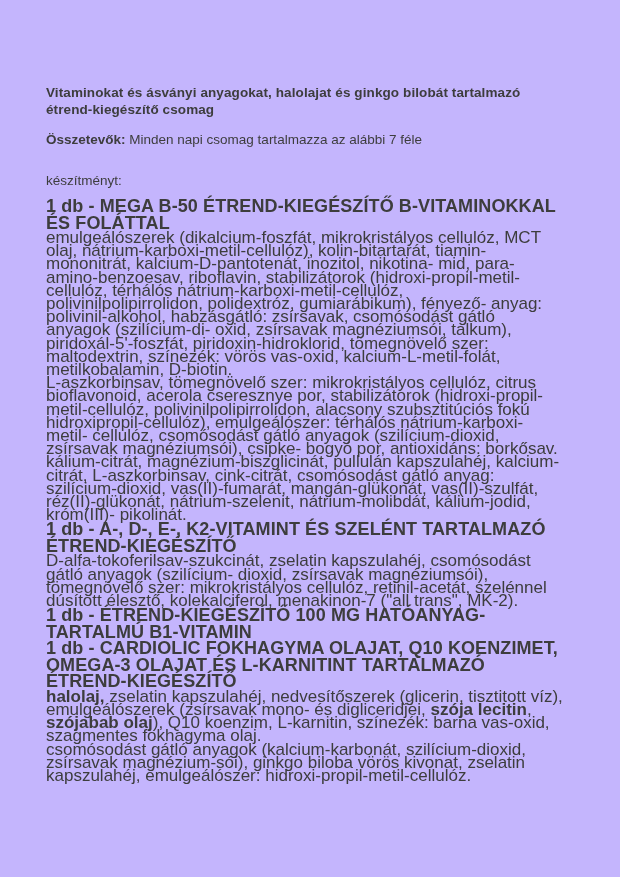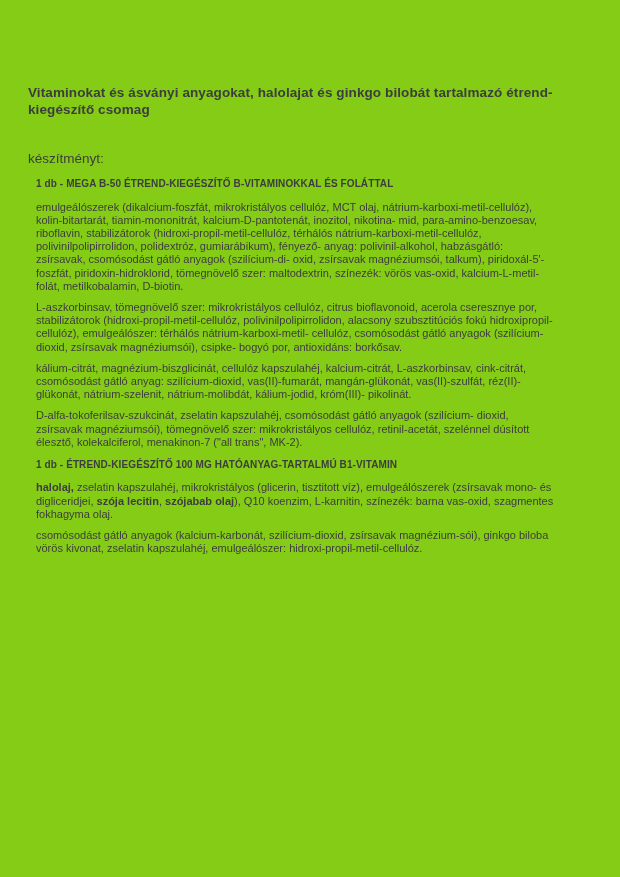--- a/index.html
+++ b/index.html
@@ -11,86 +11,89 @@
     height: 877px;
     background: #ffffff;
     font-family: "Liberation Sans", sans-serif;
     color: #3d3d3d;
     overflow: hidden;
   }
   .page {
     box-sizing: border-box;
     width: 620px;
     height: 877px;
-    padding: 84px 57px 0 28px;
-    background: #84cc16;
+    padding: 84px 57px 0 46px;
+    background: #c4b5fd;
   }
   .doc-title {
     font-size: 13.5px;
     font-weight: bold;
     line-height: 17px;
     margin: 0 0 13px 0;
     letter-spacing: 0.1px;
   }
   .intro {
     font-size: 13.5px;
     line-height: 17px;
     margin: 0 0 9px 0;
   }
   .intro-line1 { display: block; }
-  .intro-line2 { display: block; margin-top: 32px; }
+  .intro-line2 { display: block; margin-top: 24px; }
   .product h2 {
-    font-size: 10px;
+    font-size: 18px;
     font-weight: bold;
     line-height: 16.5px;
-    margin: 8px;
+    margin: 0;
     letter-spacing: 0.1px;
   }
   .product p {
-    font-size: 11px;
+    font-size: 17px;
     line-height: 13.2px;
-    margin: 8px;
+    margin: 0;
   }
   .product b, .intro b { font-weight: bold; }
 </style>
 </head>
 <body style="color: rgb(61, 61, 61); background: rgb(255, 255, 255);">
 
 <div class="page">
 
   <h1 class="doc-title">Vitaminokat és ásványi anyagokat, halolajat és ginkgo bilobát tartalmazó étrend-kiegészítő csomag</h1>
 
   <p class="intro">
+    <span class="intro-line1"><b>Összetevők:</b><span> Minden napi csomag tartalmazza az alábbi 7 féle</span></span>
     <span class="intro-line2">készítményt:</span>
   </p>
 
   <div id="sections">
   <section class="product">
     <h2>1 db - MEGA B-50 ÉTREND-KIEGÉSZÍTŐ B-VITAMINOKKAL ÉS FOLÁTTAL</h2>
     <p><span>emulgeálószerek (dikalcium-foszfát, mikrokristályos cellulóz, MCT olaj, nátrium-karboxi-metil-cellulóz), kolin-bitartarát, tiamin-mononitrát, kalcium-D-pantotenát, inozitol, nikotina- mid, para-amino-benzoesav, riboflavin, stabilizátorok (hidroxi-propil-metil-cellulóz, térhálós nátrium-karboxi-metil-cellulóz, polivinilpolipirrolidon, polidextróz, gumiarábikum), fényező- anyag: polivinil-alkohol, habzásgátló: zsírsavak, csomósodást gátló anyagok (szilícium-di- oxid, zsírsavak magnéziumsói, talkum), piridoxál-5'-foszfát, piridoxin-hidroklorid, tömegnövelő szer: maltodextrin, színezék: vörös vas-oxid, kalcium-L-metil-folát, metilkobalamin, D-biotin.</span></p>
   </section>
 
   <section class="product">
     <p><span>L-aszkorbinsav, tömegnövelő szer: mikrokristályos cellulóz, citrus bioflavonoid, acerola cseresznye por, stabilizátorok (hidroxi-propil-metil-cellulóz, polivinilpolipirrolidon, alacsony szubsztitúciós fokú hidroxipropil-cellulóz), emulgeálószer: térhálós nátrium-karboxi-metil- cellulóz, csomósodást gátló anyagok (szilícium-dioxid, zsírsavak magnéziumsói), csipke- bogyó por, antioxidáns: borkősav.</span></p>
   </section>
 
   <section class="product">
-    <p><span>kálium-citrát, magnézium-biszglicinát, cellulóz kapszulahéj, kalcium-citrát, L-aszkorbinsav, cink-citrát, csomósodást gátló anyag: szilícium-dioxid, vas(II)-fumarát, mangán-glükonát, vas(II)-szulfát, réz(II)-glükonát, nátrium-szelenit, nátrium-molibdát, kálium-jodid, króm(III)- pikolinát.</span></p>
+    <p><span>kálium-citrát, magnézium-biszglicinát, pullulán kapszulahéj, kalcium-citrát, L-aszkorbinsav, cink-citrát, csomósodást gátló anyag: szilícium-dioxid, vas(II)-fumarát, mangán-glükonát, vas(II)-szulfát, réz(II)-glükonát, nátrium-szelenit, nátrium-molibdát, kálium-jodid, króm(III)- pikolinát.</span></p>
   </section>
 
   <section class="product">
+    <h2>1 db - A-, D-, E-, K2-VITAMINT ÉS SZELÉNT TARTALMAZÓ ÉTREND-KIEGÉSZÍTŐ</h2>
     <p><span>D-alfa-tokoferilsav-szukcinát, zselatin kapszulahéj, csomósodást gátló anyagok (szilícium- dioxid, zsírsavak magnéziumsói), tömegnövelő szer: mikrokristályos cellulóz, retinil-acetát, szelénnel dúsított élesztő, kolekalciferol, menakinon-7 ("all trans", MK-2).</span></p>
   </section>
 
   <section class="product">
     <h2>1 db - ÉTREND-KIEGÉSZÍTŐ 100 MG HATÓANYAG-TARTALMÚ B1-VITAMIN</h2>
   </section>
 
   <section class="product">
-    <p><b>halolaj,</b><span> zselatin kapszulahéj, mikrokristályos (glicerin, tisztitott víz), emulgeálószerek (zsírsavak mono- és digliceridjei, </span><b>szója lecitin</b><span>, </span><b>szójabab olaj</b><span>), Q10 koenzim, L-karnitin, színezék: barna vas-oxid, szagmentes fokhagyma olaj.</span></p>
+    <h2>1 db - CARDIOLIC FOKHAGYMA OLAJAT, Q10 KOENZIMET, OMEGA-3 OLAJAT ÉS L-KARNITINT TARTALMAZÓ ÉTREND-KIEGÉSZÍTŐ</h2>
+    <p><b>halolaj,</b><span> zselatin kapszulahéj, nedvesítőszerek (glicerin, tisztitott víz), emulgeálószerek (zsírsavak mono- és digliceridjei, </span><b>szója lecitin</b><span>, </span><b>szójabab olaj</b><span>), Q10 koenzim, L-karnitin, színezék: barna vas-oxid, szagmentes fokhagyma olaj.</span></p>
   </section>
 
   <section class="product">
     <p><span>csomósodást gátló anyagok (kalcium-karbonát, szilícium-dioxid, zsírsavak magnézium-sói), ginkgo biloba vörös kivonat, zselatin kapszulahéj, emulgeálószer: hidroxi-propil-metil-cellulóz.</span></p>
   </section>
 </div>
 
 </div>
 
 </body></html>

